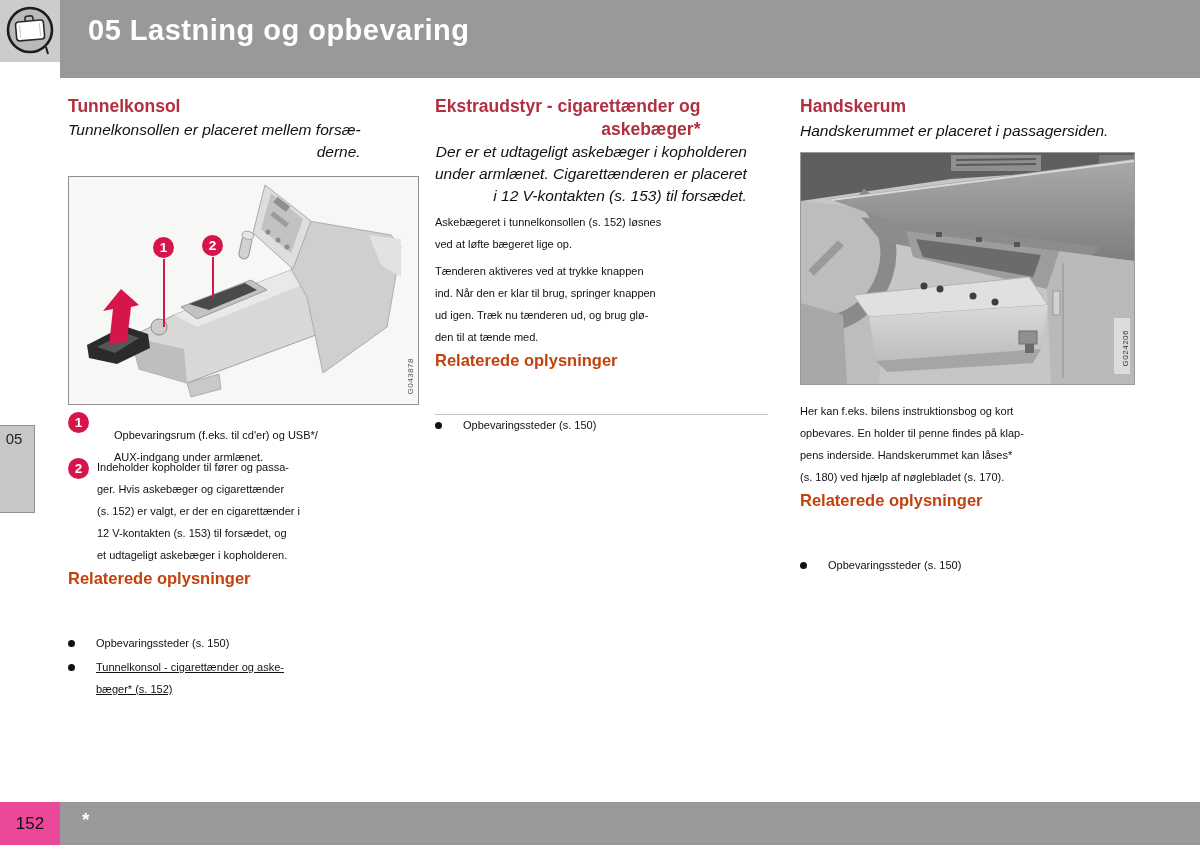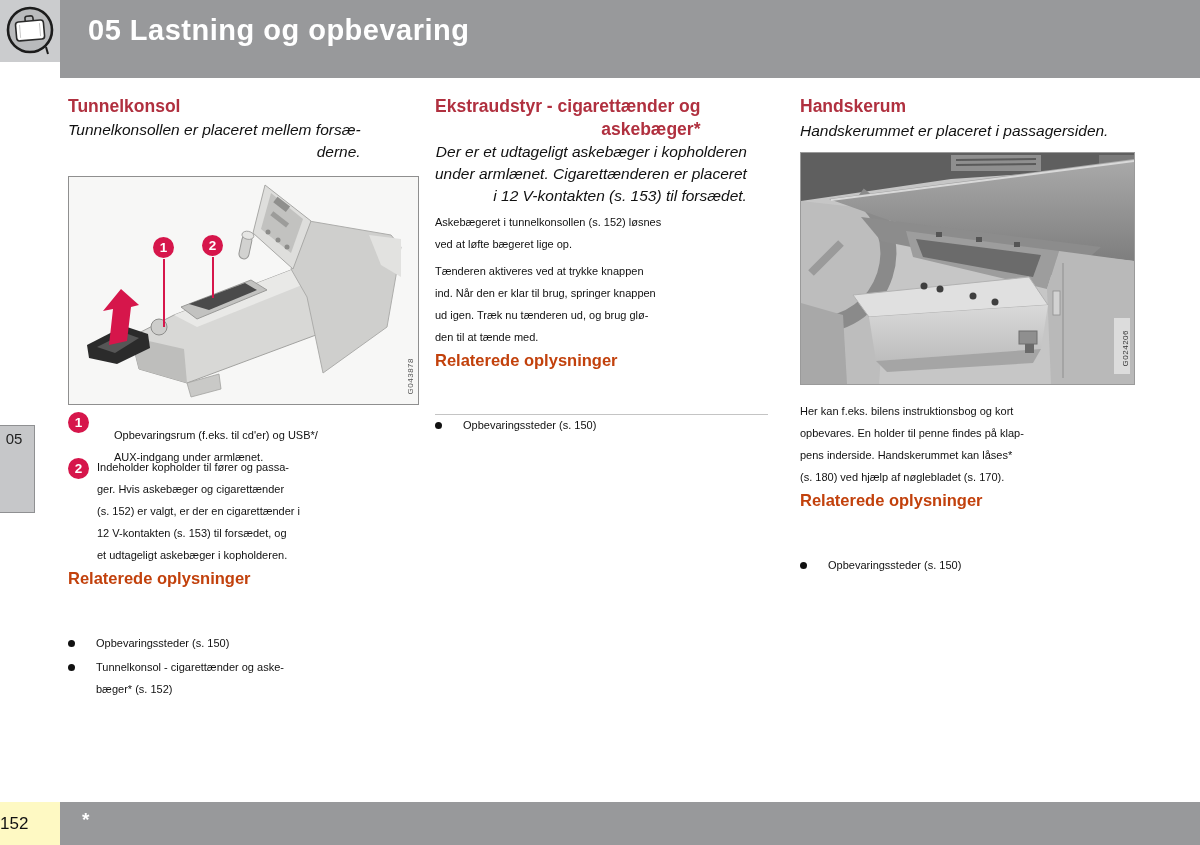--- a/index.html
+++ b/index.html
@@ -8,22 +8,22 @@
     position:relative; width:1200px; height:845px; overflow:hidden;
     background:#ffffff; font-family:"Liberation Sans","DejaVu Sans",sans-serif;
     color:#111;
   }
   .abs { position:absolute; }
 
   
   .hdr-square { left:0; top:0; width:60px; height:62px; background:#cbccce; }
   .hdr-bar    { left:60px; top:0; width:1140px; height:78px; background:#98999b; }
   .hdr-title  { left:28px; top:14px; font-size:29px; font-weight:bold; color:#ffffff; letter-spacing:.5px; white-space:pre; }
-  .ftr-square { left:0; top:802px; width:60px; height:43px; background:#fef9c3;
-                display:flex; align-items:center; 
+  .ftr-square { left:0; top:802px; width:60px; height:43px; background:#ec4899;
+                display:flex; align-items:center; justify-content:center;
                 font-size:17px; color:#111; }
   .ftr-bar    { left:60px; top:802px; width:1140px; height:43px; background:#98999b;
                 display:flex; align-items:center; padding-left:22px; color:#fff; font-size:15px; }
   .ftr-star   { font-size:19px; font-weight:bold; position:relative; top:-4px; margin-right:8px; }
 
   
   .side-tab { left:0; top:425px; width:35px; height:88px; background:#c6c7c9;
               border:1px solid #8f9092; border-left:none;
               font-size:15px; color:#1f1f1f; text-align:center; padding:4px 6px 0 0; }
 
@@ -128,21 +128,21 @@
 ger. Hvis askebæger og cigarettænder
 (s. 152) er valgt, er der en cigarettænder i
 12 V-kontakten (s. 153) til forsædet, og
 et udtageligt askebæger i kopholderen.</div>
 
   <div class="abs rel-title" style="left:68px; top:569px;">Relaterede oplysninger</div>
   <div class="abs bullet-row" style="left:68px; top:589px;">
     <span class="bullet-dot"></span>
     <span class="para">Opbevaringssteder (s. 150)</span>
   </div>
-  <div class="abs bullet-row" style="left:68px; top:613px;">
+  <div class="abs bullet-row" style="left:68px; top:613px;text-decoration:underline;">
     <span class="bullet-dot"></span>
     <span class="para">Tunnelkonsol - cigarettænder og aske-
 bæger* (s. 152)</span>
   </div>
 
   <div class="abs sec-title" style="left:435px; top:95px;">Ekstraudstyr - cigarettænder og
 askebæger*</div>
   <div class="abs intro" style="left:435px; top:141px;">Der er et udtageligt askebæger i kopholderen
 under armlænet. Cigarettænderen er placeret
 i 12 V-kontakten (s. 153) til forsædet.</div>

